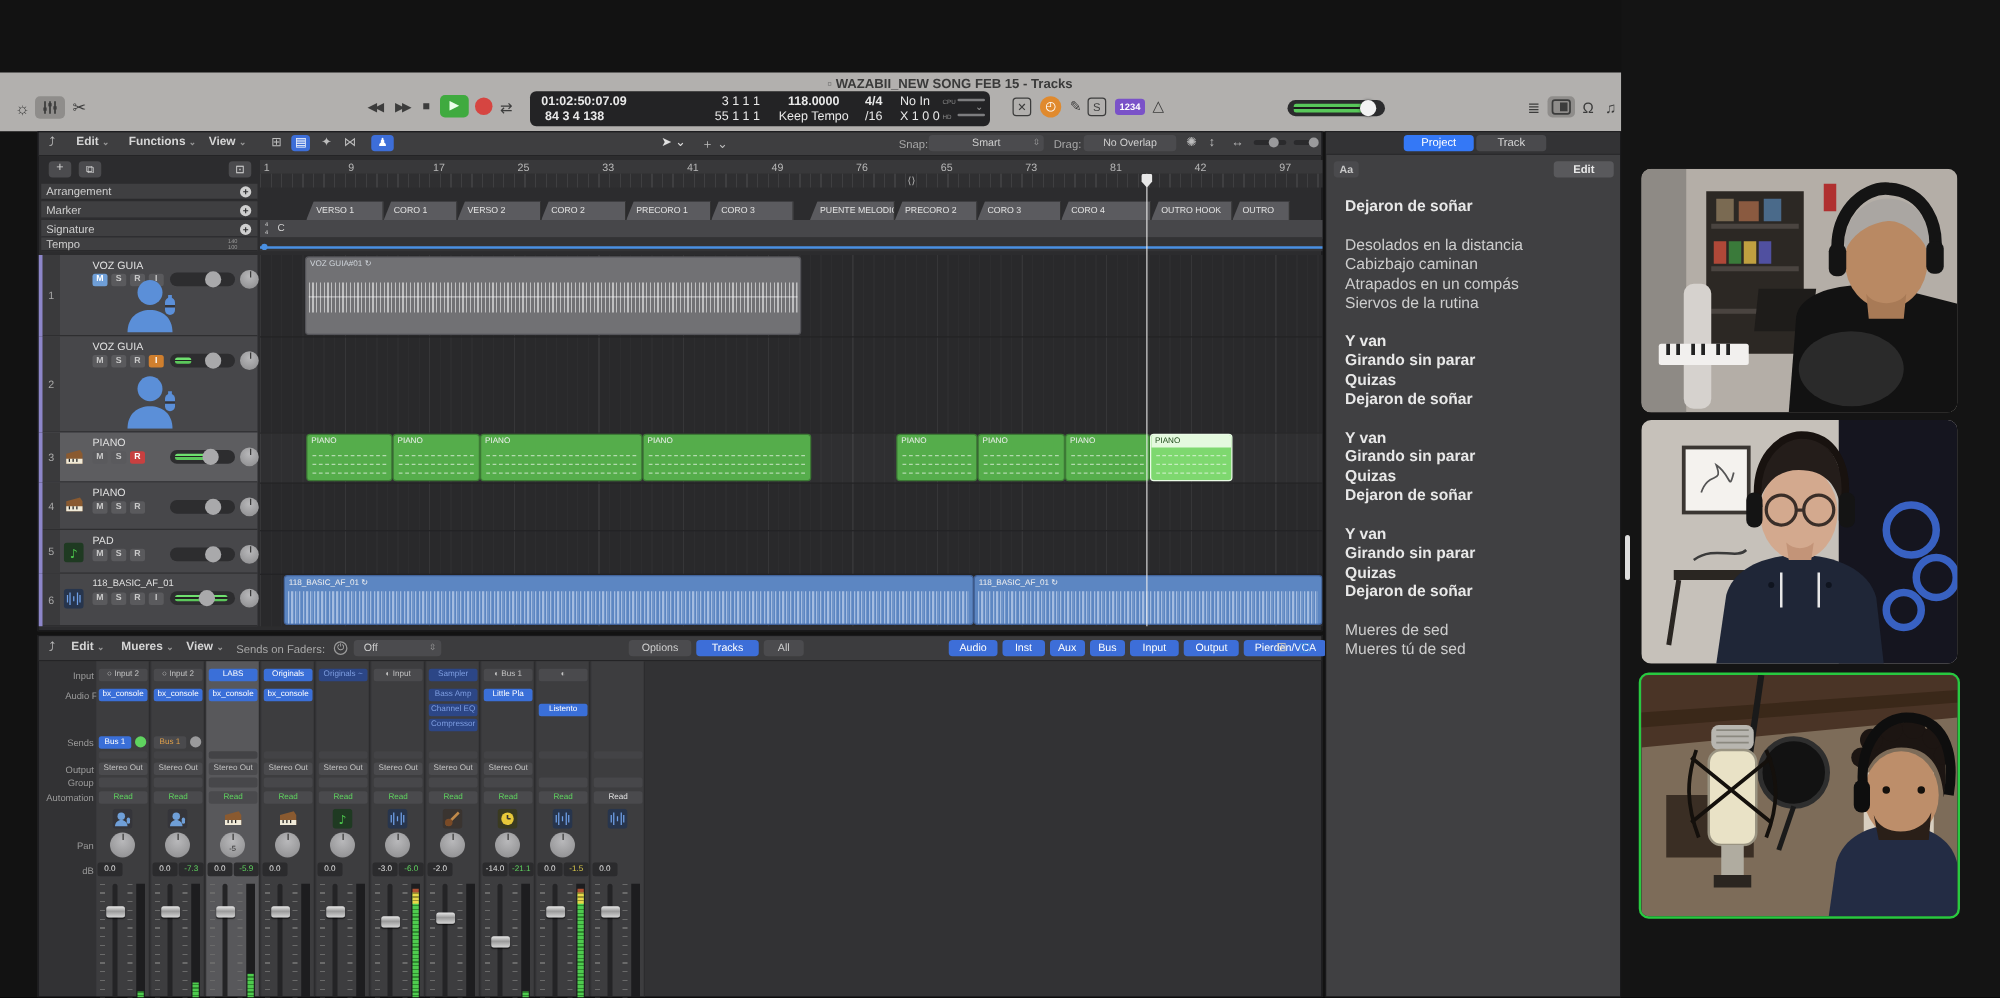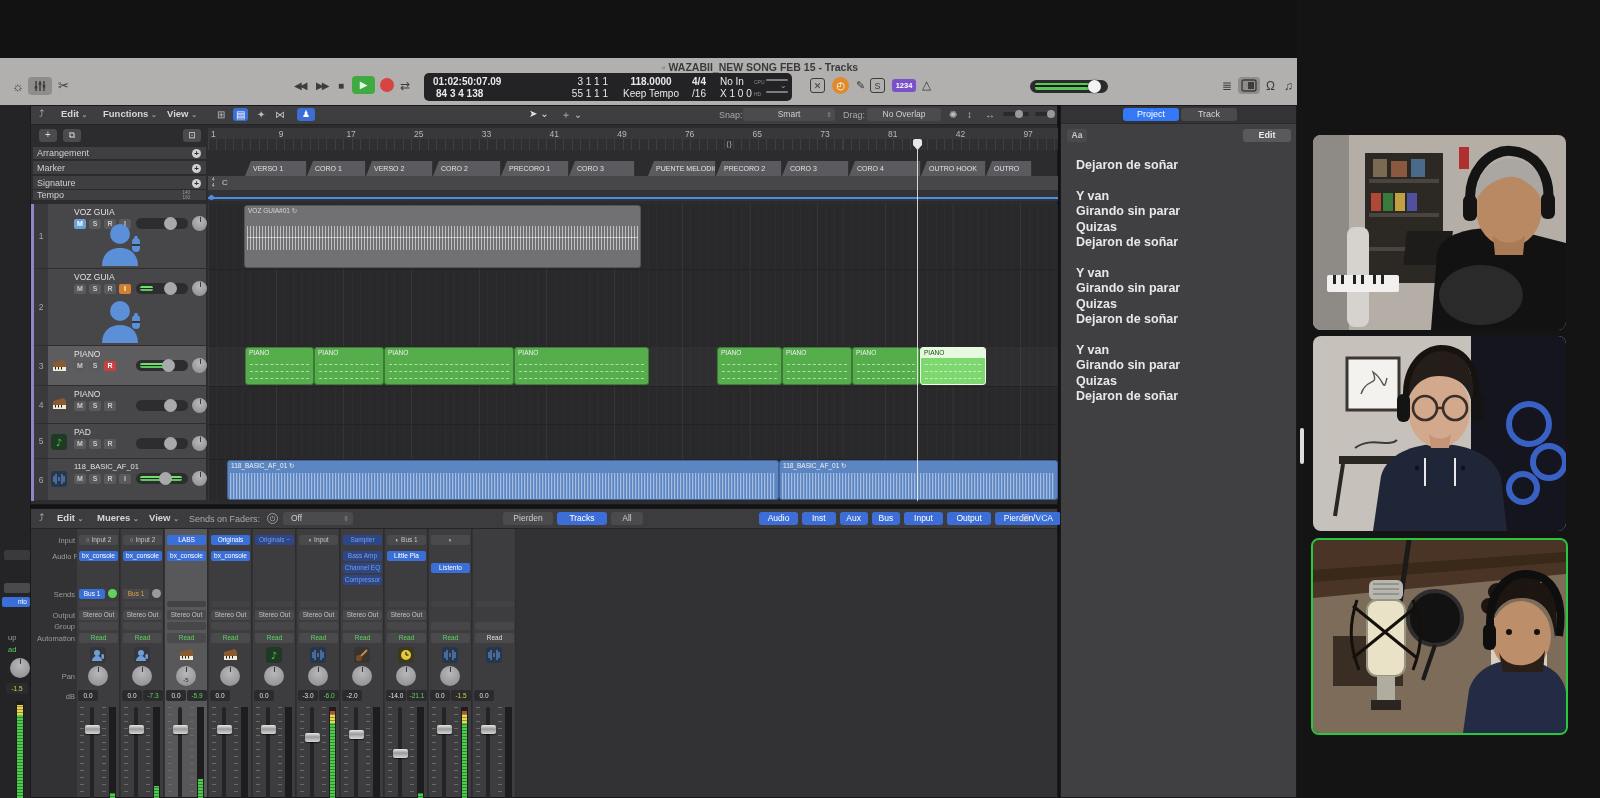--- a/index.html
+++ b/index.html
@@ -424,21 +424,21 @@
     </div>
   <div class="abs" id="mixerWin">
       <div class="abs" style="left: 0px; top: 0px; right: 0px; height: 19px; background: rgb(60, 60, 62); border-bottom: 1px solid rgb(36, 36, 38);">
         <div class="abs" style="left: 8px; top: 3px; font-size: 10px; color: rgb(189, 189, 189);">⤴</div>
         <div class="menu abs" style="left: 26px; top: 3px;"><span>Edit</span> <span class="car">⌄</span></div>
         <div class="menu abs" style="left: 66px; top: 3px;"><span>Mueres</span> <span class="car">⌄</span></div>
         <div class="menu abs" style="left: 118px; top: 3px;"><span>View</span> <span class="car">⌄</span></div>
         <div class="abs" style="left: 158px; top: 5px; font-size: 9px; color: rgb(168, 168, 168);">Sends on Faders:</div>
         <div class="abs" style="left: 236px; top: 4px; width: 11px; height: 11px; border: 1px solid rgb(154, 154, 154); border-radius: 50%; color: rgb(187, 187, 187); font-size: 7px; line-height: 10px; text-align: center; box-sizing: border-box;">⏻</div>
         <div class="pill abs" style="left: 252px; top: 3px; width: 70px; height: 13px; line-height: 13px; text-align: left; padding-left: 8px; box-sizing: border-box;">Off<div class="abs" style="right: 4px; top: 0px; font-size: 7px; color: rgb(154, 154, 154);">⇳</div></div>
-        <div class="pill abs" style="left: 472px; top: 3px; width: 50px; height: 13px; line-height: 13px;">Pierden</div>
+        <div class="pill abs" style="left: 472px; top: 3px; width: 50px; height: 13px; line-height: 13px;">Options</div>
         <div class="pill abs" style="left: 526px; top: 3px; width: 50px; height: 13px; line-height: 13px; background: rgb(61, 110, 216); color: rgb(255, 255, 255);">Tracks</div>
         <div class="pill abs" style="left: 580px; top: 3px; width: 32px; height: 13px; line-height: 13px;">All</div>
         <div class="pill abs" style="left: 728px; top: 3px; width: 39px; height: 13px; line-height: 13px; background: rgb(61, 110, 216); color: rgb(255, 255, 255);">Audio</div>
         <div class="pill abs" style="left: 771px; top: 3px; width: 33.6px; height: 13px; line-height: 13px; background: rgb(61, 110, 216); color: rgb(255, 255, 255);">Inst</div>
         <div class="pill abs" style="left: 808.6px; top: 3px; width: 28.2px; height: 13px; line-height: 13px; background: rgb(61, 110, 216); color: rgb(255, 255, 255);">Aux</div>
         <div class="pill abs" style="left: 840.8px; top: 3px; width: 28.2px; height: 13px; line-height: 13px; background: rgb(61, 110, 216); color: rgb(255, 255, 255);">Bus</div>
         <div class="pill abs" style="left: 873px; top: 3px; width: 39px; height: 13px; line-height: 13px; background: rgb(61, 110, 216); color: rgb(255, 255, 255);">Input</div>
         <div class="pill abs" style="left: 916px; top: 3px; width: 44.4px; height: 13px; line-height: 13px; background: rgb(61, 110, 216); color: rgb(255, 255, 255);">Output</div>
         <div class="pill abs" style="left: 964.4px; top: 3px; width: 66px; height: 13px; line-height: 13px; background: rgb(61, 110, 216); color: rgb(255, 255, 255);">Pierden/VCA</div>
         <div class="pill abs" style="left: 1034.4px; top: 3px; width: 33.6px; height: 13px; line-height: 13px; background: rgb(61, 110, 216); color: rgb(255, 255, 255);">MIDI</div>
@@ -703,53 +703,49 @@
   <div class="abs" id="notesPanel">
       <div class="abs" style="left: 0px; top: 0px; right: 0px; height: 17px; background: rgb(51, 51, 53); border-bottom: 1px solid rgb(42, 42, 44);"></div>
       <div class="tab on abs" style="left: 62px; width: 56px;">Project</div>
       <div class="tab abs" style="left: 120px; width: 56px;">Track</div>
       <div class="abs" style="left: 6px; top: 23px; width: 20px; height: 13px; background: rgb(74, 74, 77); border-radius: 3px; color: rgb(200, 200, 200); font-size: 8.5px; line-height: 13px; text-align: center; font-weight: bold;">Aa</div>
       <div class="abs" style="left: 182px; top: 23px; width: 48px; height: 13px; background: rgb(89, 89, 92); border-radius: 3px; color: rgb(232, 232, 232); font-size: 9px; line-height: 13px; text-align: center; font-weight: bold;">Edit</div>
       <div class="abs" id="lyrics">
         <div class="lblock bold">
           <div>Dejaron de soñar</div>
         </div>
+        <div class="lblock">
+          <div>Desolados en la distancia</div>
+          <div>Cabizbajo caminan</div>
+          <div>Atrapados en un compás</div>
+          <div>Siervos de la rutina</div>
+        </div>
         <div class="lblock bold">
           <div>Y van</div>
           <div>Girando sin parar</div>
           <div>Quizas</div>
           <div>Dejaron de soñar</div>
         </div>
         <div class="lblock bold">
           <div>Y van</div>
           <div>Girando sin parar</div>
           <div>Quizas</div>
           <div>Dejaron de soñar</div>
         </div>
         <div class="lblock bold">
           <div>Y van</div>
           <div>Girando sin parar</div>
           <div>Quizas</div>
           <div>Dejaron de soñar</div>
         </div>
-      </div>
-    </div>
-  <div class="abs" id="leftFrag">
-      <div class="abs" style="left: 4px; top: 445px; width: 26px; height: 10px; background: rgb(58, 58, 60); border-radius: 2px;"></div>
-      <div class="abs" style="left: 4px; top: 478px; width: 26px; height: 10px; background: rgb(74, 74, 77); border-radius: 2px;"></div>
-      <div class="abs" style="left: 2px; top: 492px; width: 28px; height: 10px; background: rgb(58, 111, 216); border-radius: 2px; color: rgb(255, 255, 255); font-size: 6.5px; line-height: 10px; text-align: right; padding-right: 3px; box-sizing: border-box;">nto</div>
-      <div class="abs" style="left: 8px; top: 528px; font-size: 7.5px; color: rgb(155, 155, 155);">up</div>
-      <div class="abs" style="left: 8px; top: 540px; font-size: 7.5px; color: rgb(95, 211, 95);">ad</div>
-      <div class="knob abs" style="left: 10px; top: 553px; width: 20px; height: 20px;"></div>
-      <div class="abs" style="left: 6px; top: 578px; width: 22px; height: 11px; background: rgb(43, 43, 45); border-radius: 2px; color: rgb(224, 200, 74); font-size: 6.5px; line-height: 11px; text-align: center;">-1.5</div>
-      <div class="mtrack abs" style="left: 16px; top: 596px; width: 8px; height: 97px;">
-        <div class="mfill abs" style="height: 93%;"></div>
-        <div class="abs" style="left: 1px; right: 1px; top: 4px; height: 10px; background: repeating-linear-gradient(0deg, rgb(232, 216, 74) 0px, rgb(232, 216, 74) 2px, rgb(154, 143, 47) 2px, rgb(154, 143, 47) 3px);"></div>
-      </div>
-      <div class="ftrack abs" style="left: 8px; top: 596px; height: 97px;"></div>
+        <div class="lblock">
+          <div>Mueres de sed</div>
+          <div>Mueres tú de sed</div>
+        </div>
+      </div>
     </div>
   <div class="abs" id="videoStrip">
       <div class="abs" style="left: 3px; top: 428px; width: 4px; height: 36px; background: rgb(222, 222, 222); border-radius: 2px;"></div>
       <div class="vthumb abs" style="top: 135px; height: 195px;"><svg width="253" height="195" viewBox="0 0 253 195" preserveAspectRatio="none">
           <rect width="253" height="195" fill="#b4aea7"></rect>
           <rect x="0" y="0" width="36" height="195" fill="#8e8a85"></rect>
           <rect x="52" y="18" width="78" height="130" fill="#2c2824"></rect>
           <rect x="56" y="44" width="70" height="4" fill="#4a4440"></rect>
           <rect x="56" y="78" width="70" height="4" fill="#4a4440"></rect>
           <rect x="56" y="112" width="70" height="4" fill="#4a4440"></rect>

